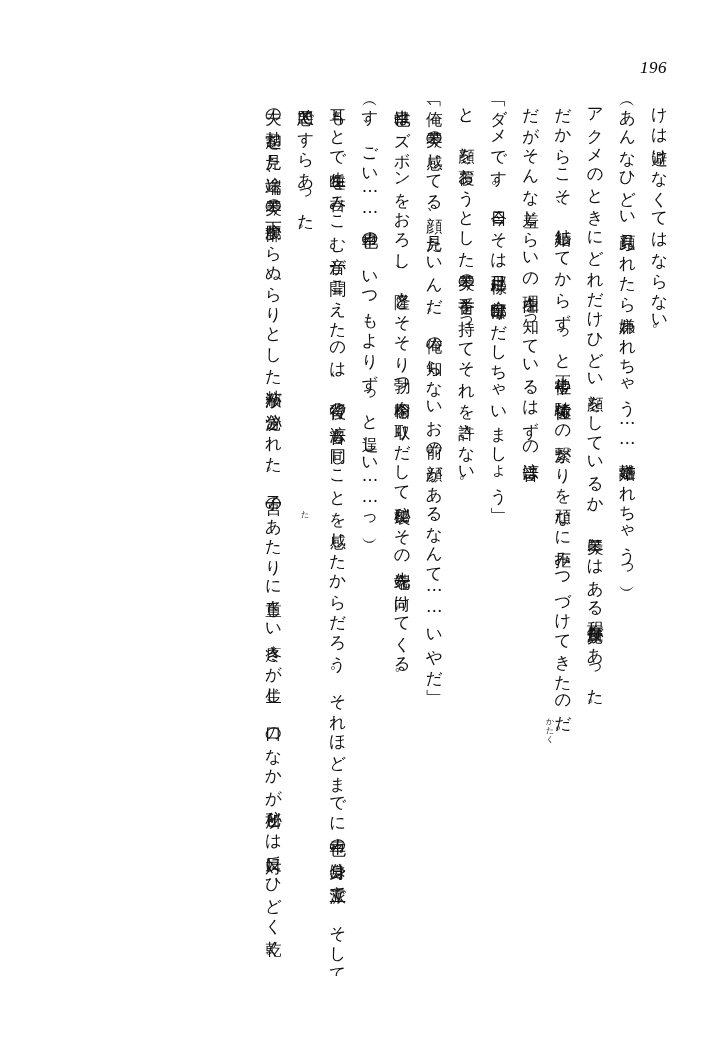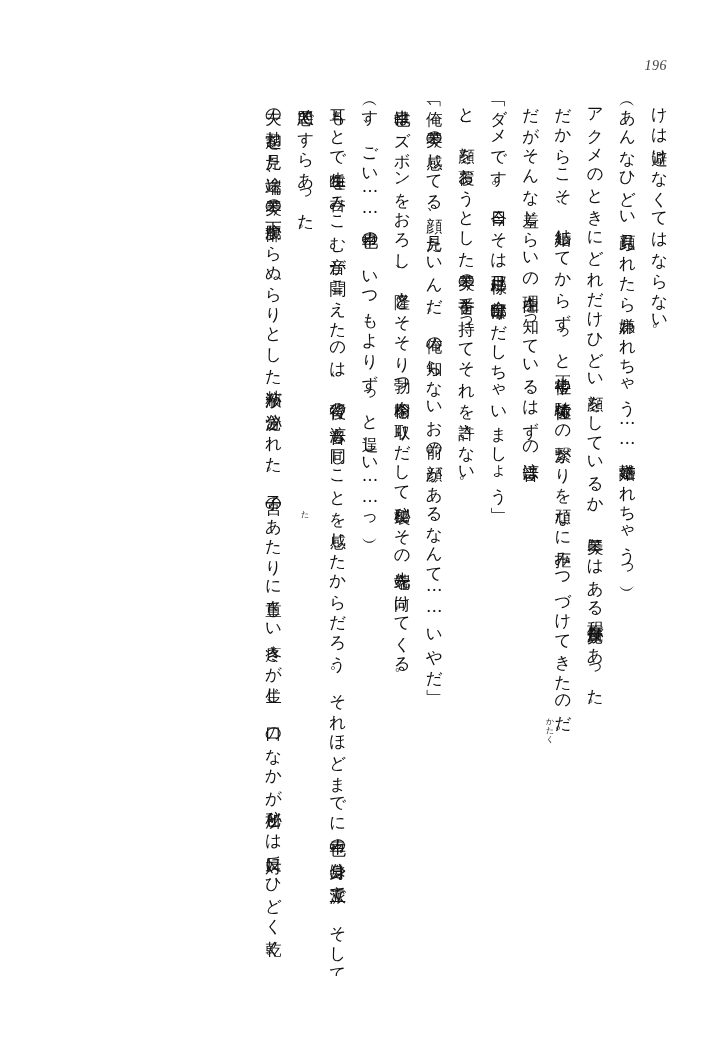--- a/index.html
+++ b/index.html
@@ -20,22 +20,22 @@
     height: 1050px;
     background: #ffffff;
     box-sizing: border-box;
   }
   .page-number {
     position: absolute;
     top: 58px;
     right: 38px;
     font-family: "Liberation Serif", "DejaVu Serif", serif;
     font-style: italic;
-    font-size: 14px;
-    color: #404040;
+    font-size: 17px;
+    color: #000000;
     letter-spacing: 0.5px;
   }
   .body-text {
     position: absolute;
     top: 96px;
     right: 30px;
     left: 62px;
     height: 880px;
     writing-mode: vertical-rl;
     -webkit-writing-mode: vertical-rl;

